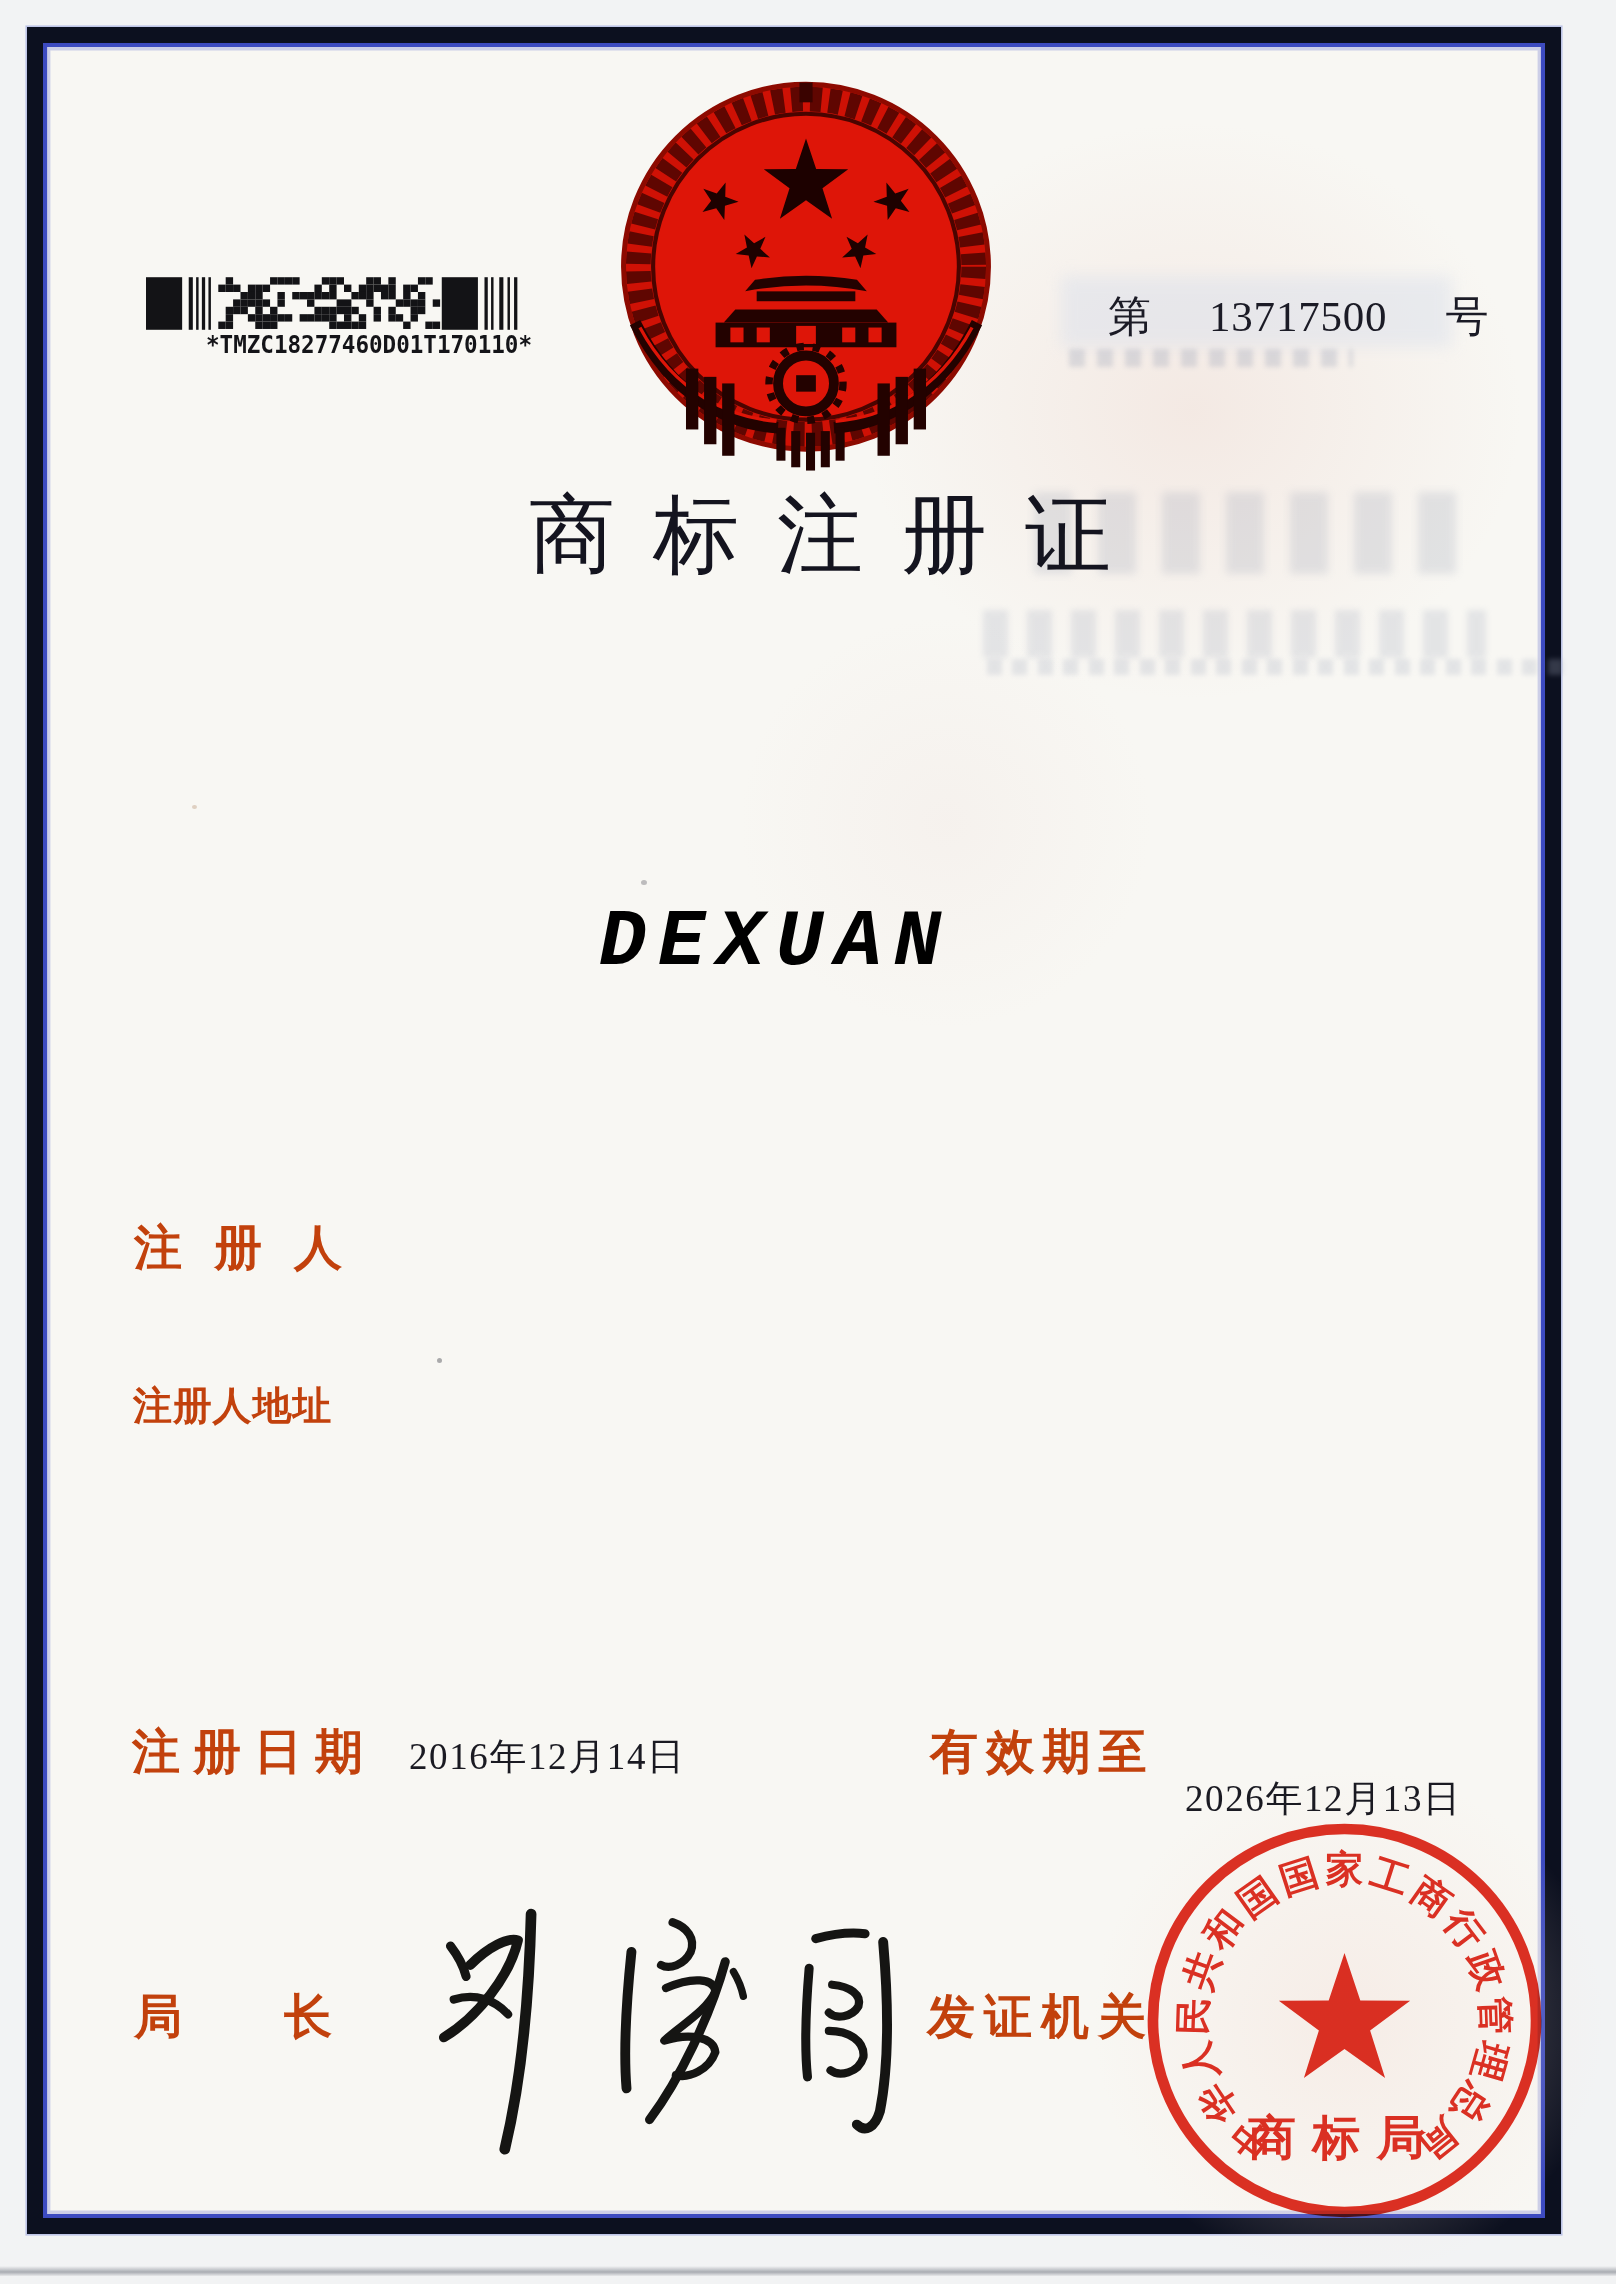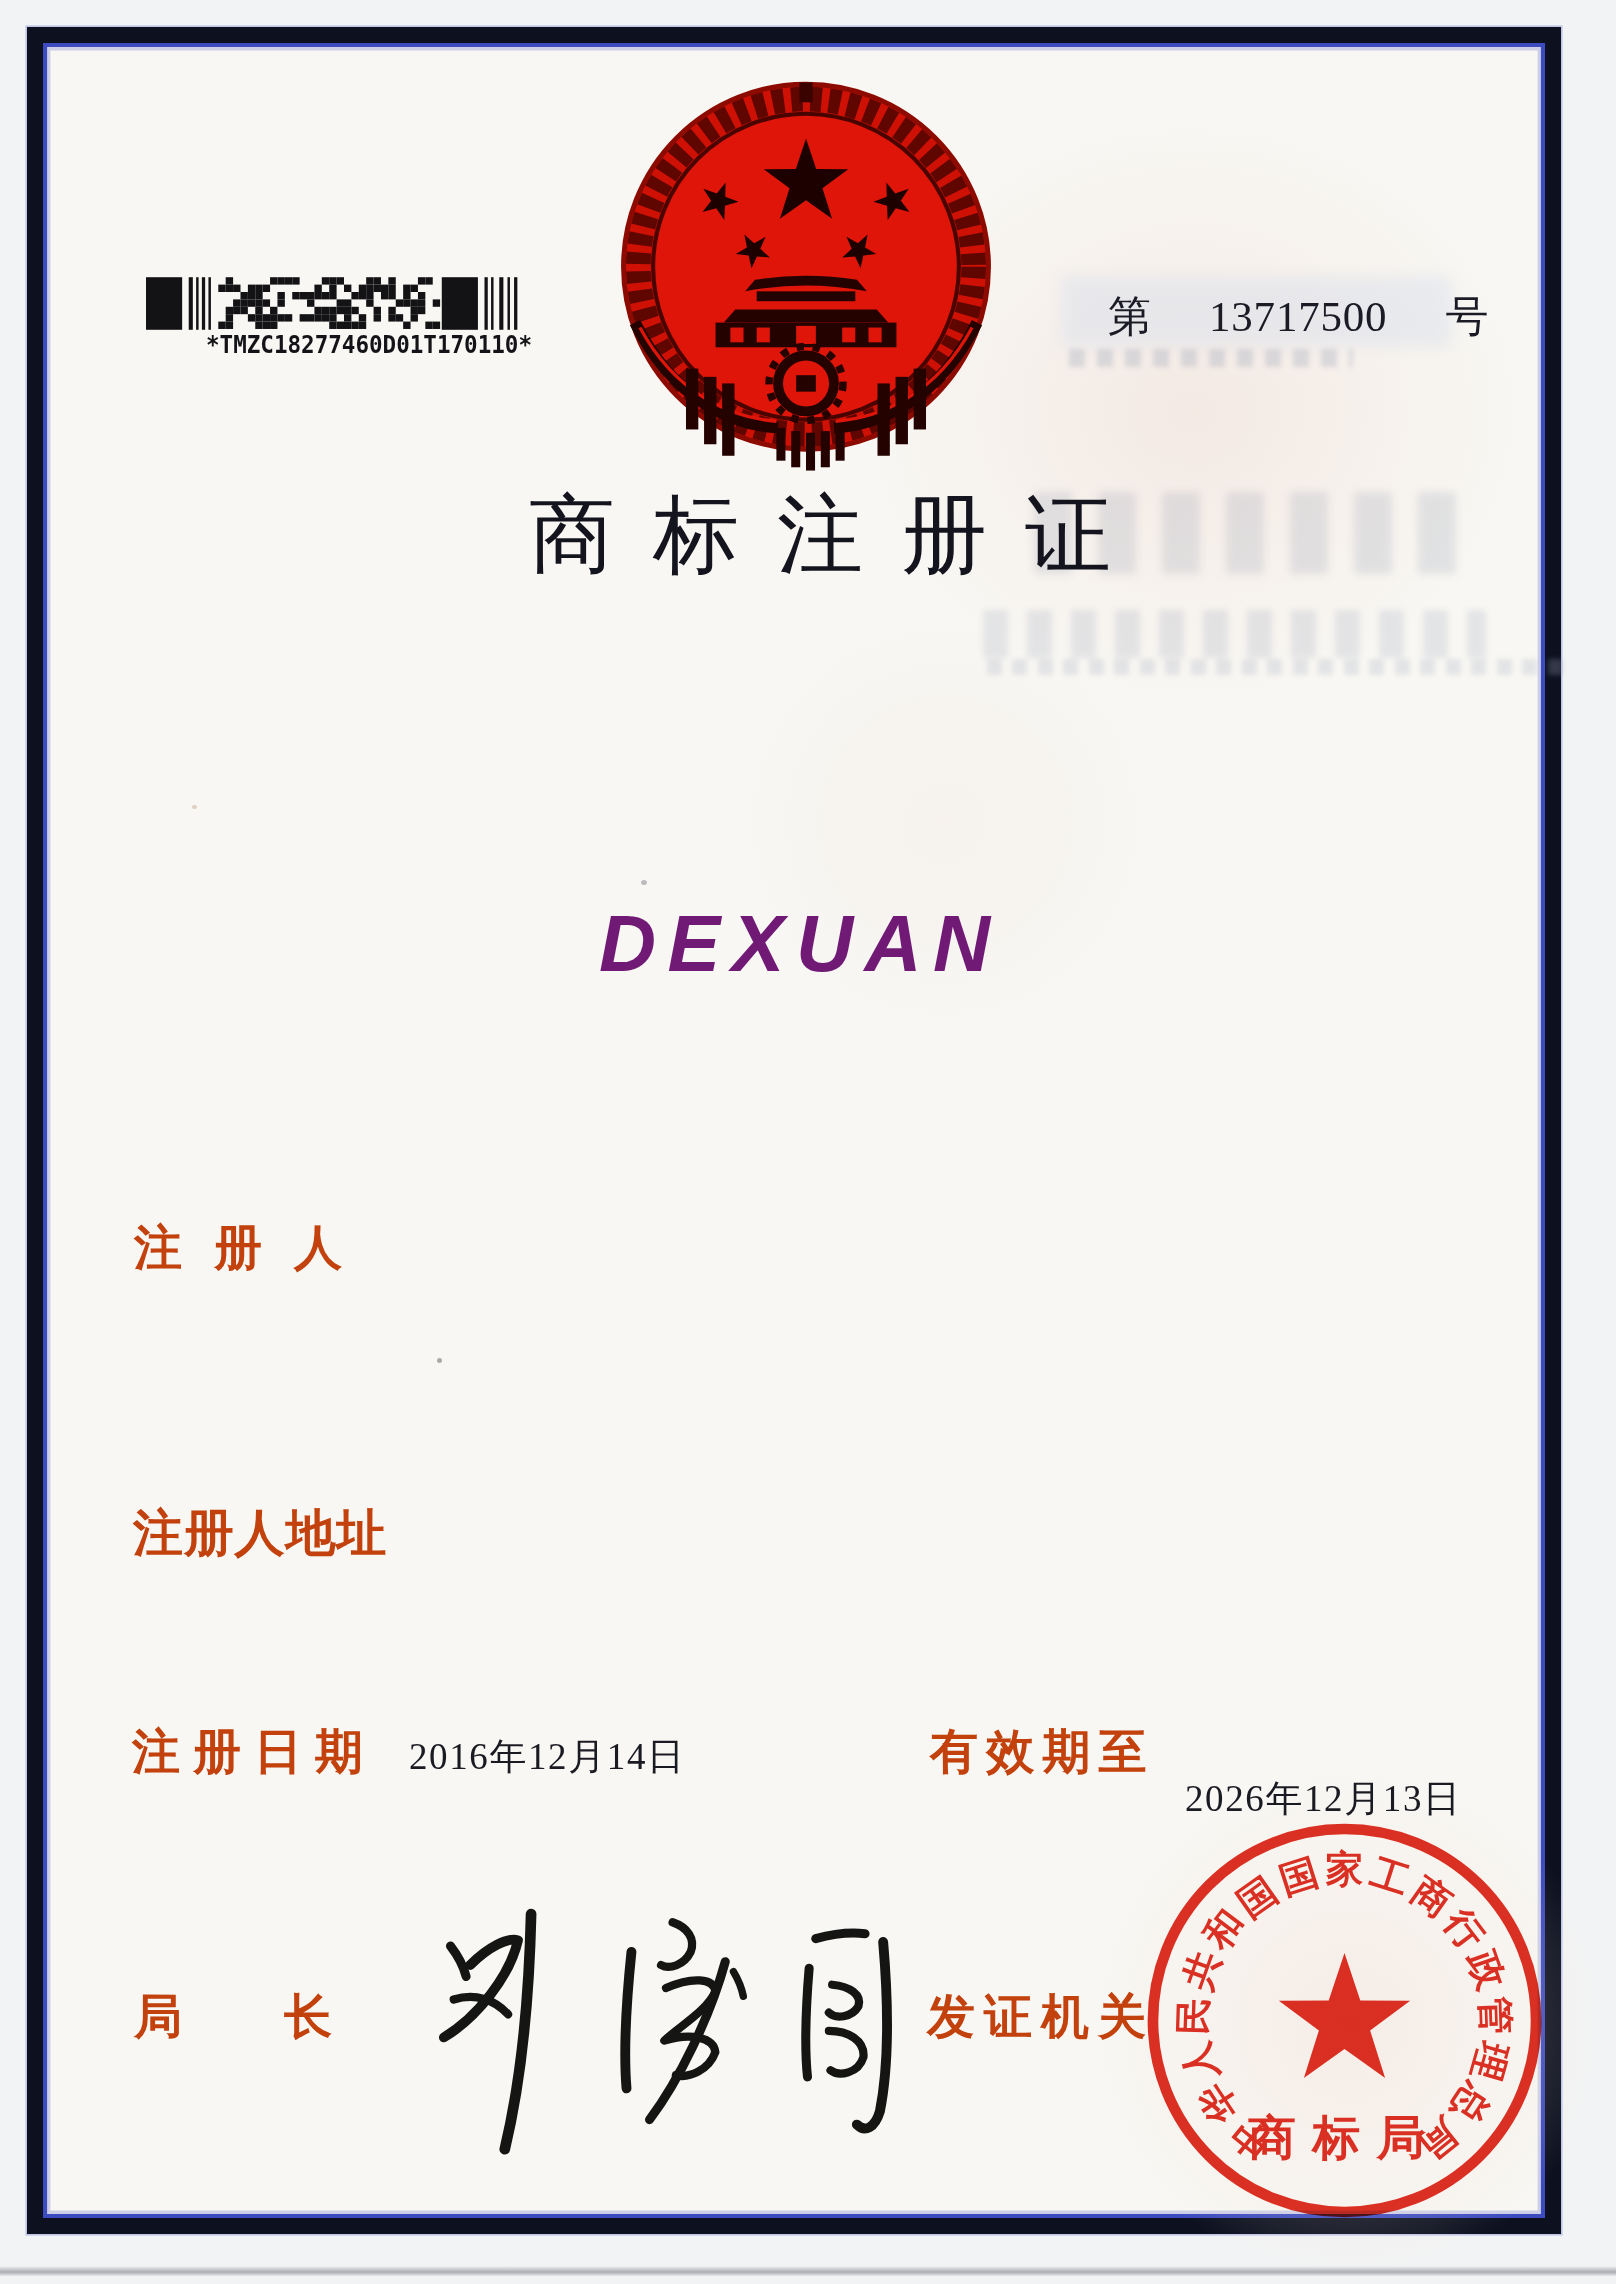--- a/index.html
+++ b/index.html
@@ -64,39 +64,39 @@
   .title{
     left:529px;top:490px;
     font-family:"Liberation Serif","DejaVu Serif",serif;
     font-weight:400;font-size:86px;letter-spacing:38px;
     color:#14141f;white-space:nowrap;line-height:1.05;
   }
 
   
   .trademark{
     left:599px;top:898px;
-    font-family:Liberation Sans, sans-serif;
+    font-family:Liberation Mono, monospace;
     font-style:italic;font-weight:700;
-    font-size:79px;letter-spacing:11.5px;color:#701a75;white-space:nowrap;
+    font-size:79px;letter-spacing:11.5px;color:#000000;white-space:nowrap;
   }
 
   
   .flabel{
     font-weight:700;font-size:48px;color:#c2410c;white-space:nowrap;line-height:1;
   }
   .fvalue-bold{
     font-weight:700;color:#15151a;white-space:nowrap;line-height:1.15;
   }
   .fvalue-serif{
     font-family:"Liberation Serif","DejaVu Serif",serif;
     font-size:37px;color:#1a1a22;white-space:nowrap;letter-spacing:1.6px;line-height:1;
   }
   .lab-registrant{left:134px;top:1224px;letter-spacing:32px;}
   .val-registrant{left:421px;top:1228px;font-size:39px;}
-  .lab-address{left:133px;top:1508px;letter-spacing:0.8px;font-size:50px;}
+  .lab-address{left:133px;top:1386px;letter-spacing:0.8px;font-size:39px;}
   .val-address{left:420px;top:1456px;font-size:38px;}
   .lab-regdate{left:132px;top:1728px;letter-spacing:13px;}
   .val-regdate{left:409px;top:1738px;}
   .lab-expiry{left:930px;top:1728px;letter-spacing:8.2px;}
   .val-expiry{left:1185px;top:1780px;}
   .lab-director{left:134px;top:1993px;letter-spacing:102px;}
   .lab-issuer{left:927px;top:1993px;letter-spacing:9px;}
 
   
   .signature{left:411px;top:1876px;}

